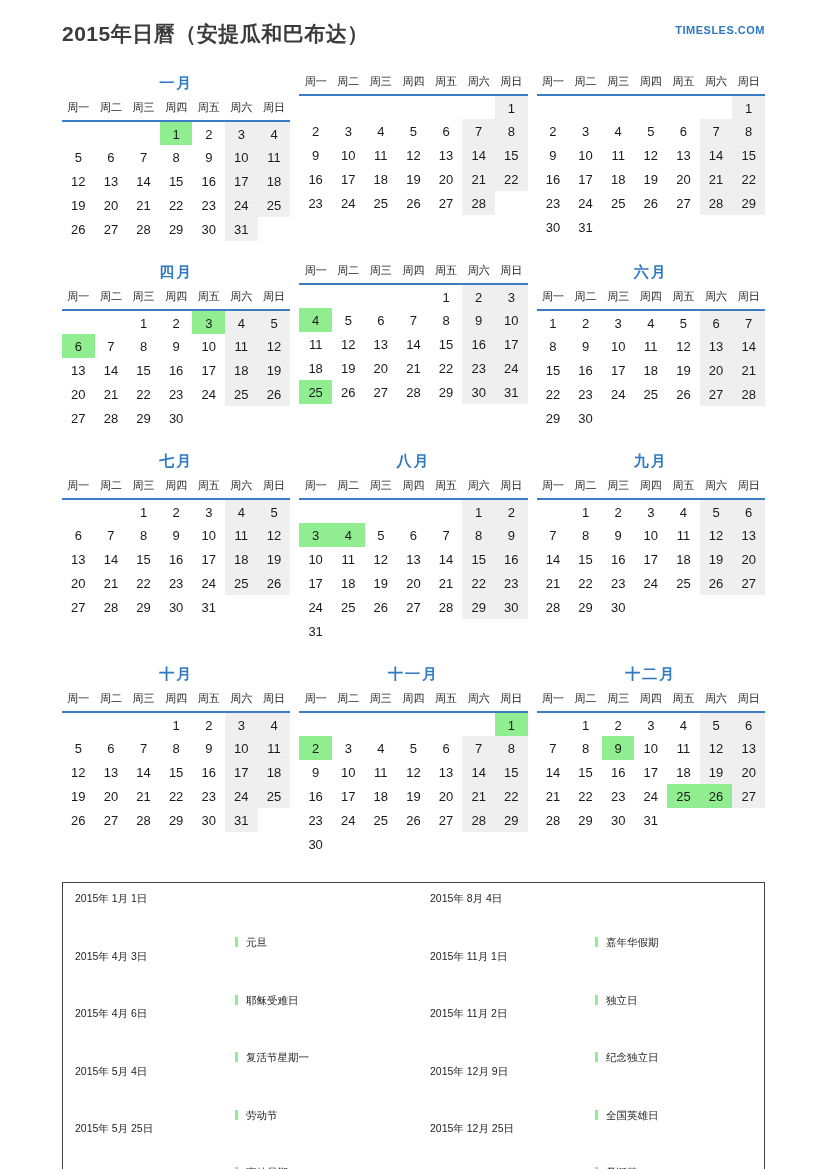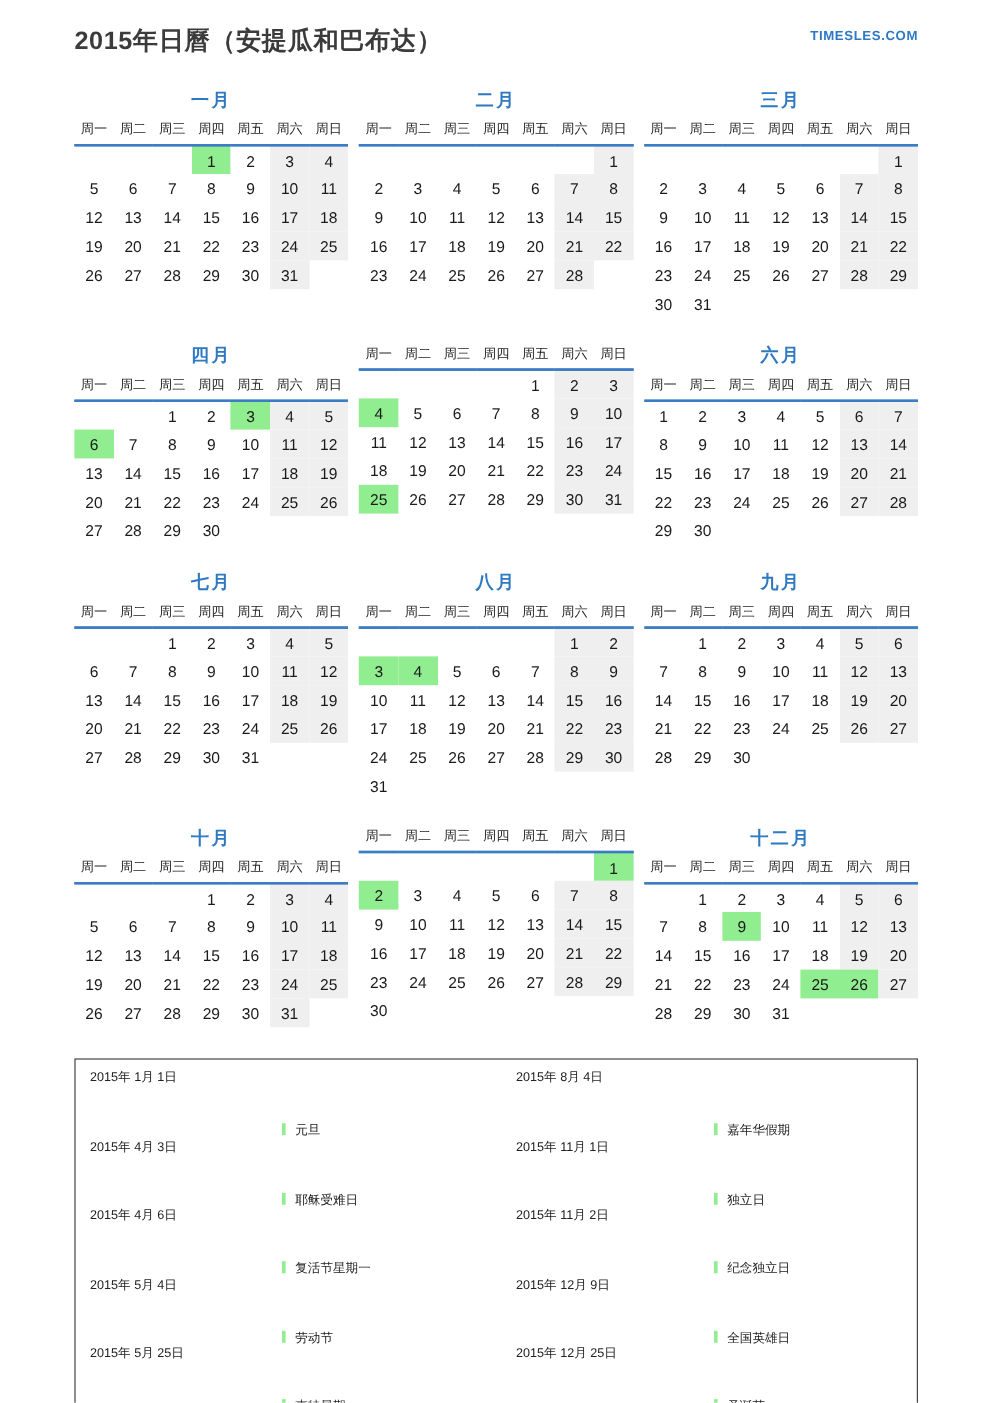--- a/index.html
+++ b/index.html
@@ -175,21 +175,20 @@
               <td>28</td>
               <td>29</td>
               <td>30</td>
               <td class="weekend">31</td>
               <td></td>
             </tr>
           </tbody>
         </table>
       </div>
       <div class="month-block">
-        <div class="month-title">二月</div>
         <table class="month-table">
           <thead>
             <tr>
               <th>周一</th>
               <th>周二</th>
               <th>周三</th>
               <th>周四</th>
               <th>周五</th>
               <th>周六</th>
               <th>周日</th>
@@ -238,21 +237,20 @@
               <td>25</td>
               <td>26</td>
               <td>27</td>
               <td class="weekend">28</td>
               <td></td>
             </tr>
           </tbody>
         </table>
       </div>
       <div class="month-block">
-        <div class="month-title">三月</div>
         <table class="month-table">
           <thead>
             <tr>
               <th>周一</th>
               <th>周二</th>
               <th>周三</th>
               <th>周四</th>
               <th>周五</th>
               <th>周六</th>
               <th>周日</th>
@@ -759,20 +757,21 @@
               <td>28</td>
               <td>29</td>
               <td>30</td>
               <td class="weekend">31</td>
               <td></td>
             </tr>
           </tbody>
         </table>
       </div>
       <div class="month-block">
+        <div class="month-title">十一月</div>
         <table class="month-table">
           <thead>
             <tr>
               <th>周一</th>
               <th>周二</th>
               <th>周三</th>
               <th>周四</th>
               <th>周五</th>
               <th>周六</th>
               <th>周日</th>

